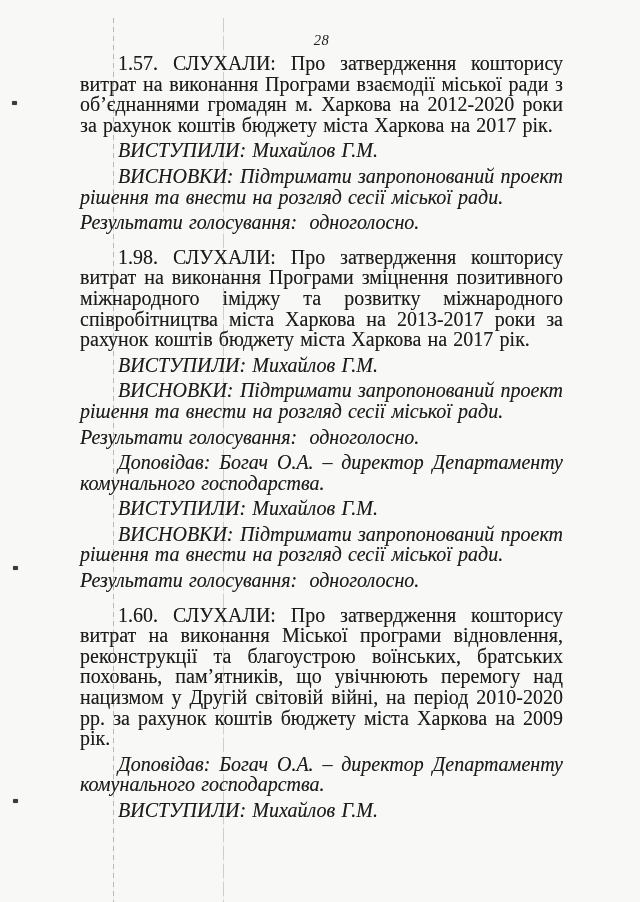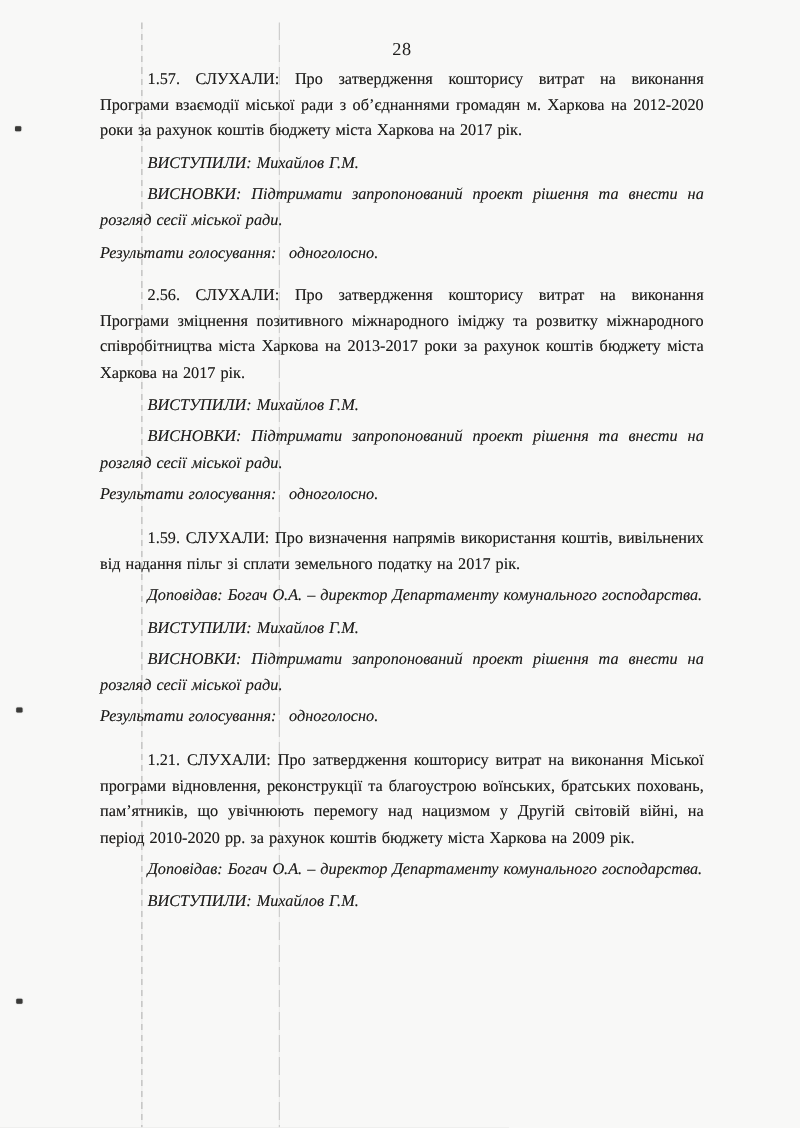--- a/index.html
+++ b/index.html
@@ -22,24 +22,25 @@
     left: 80px;
     top: 30px;
     width: 483px;
   }
   .pageno {
     text-align: center;
     font-size: 14.6px;
     line-height: 20px;
     margin-bottom: 3px;
     letter-spacing: 0.5px;
+    font-style: italic;
   }
   p.para {
     margin: 0;
-    font-size: 13px;
+    font-size: 20px;
     line-height: 20.6px;
     text-align: justify;
     text-align-last: left;
     word-spacing: 0.06em;
     text-shadow: 0 0 0.4px rgba(25,25,25,0.45);
   }
   p.indent { text-indent: 38px; }
   p.gap { margin-top: 5px; font-style: italic; }
   p.secgap { margin-top: 14px; }
   p.italic { font-style: italic; }
@@ -96,34 +97,33 @@
     <div class="pageno">28</div>
 
     <section>
       <p class="para indent"><span>1.57.</span> <span>СЛУХАЛИ:</span> <span>Про затвердження кошторису витрат на виконання Програми взаємодії міської ради з об’єднаннями громадян м. Харкова на 2012-2020 роки за рахунок коштів бюджету міста Харкова на 2017 рік.</span></p>
       <p class="para indent gap"><span>ВИСТУПИЛИ:</span> <span>Михайлов Г.М.</span></p>
       <p class="para indent gap"><span>ВИСНОВКИ:</span> <span>Підтримати запропонований проект рішення та внести на розгляд сесії міської ради.</span></p>
       <p class="para gap italic"><span>Результати голосування:</span> <span class="results-value">одноголосно.</span></p>
     </section>
 
     <section>
-      <p class="para indent secgap"><span>2.56.</span> <span>СЛУХАЛИ:</span> <span>Про затвердження кошторису витрат на виконання Програми зміцнення позитивного міжнародного іміджу та розвитку міжнародного співробітництва міста Харкова на 2013-2017 роки за рахунок коштів бюджету міста Харкова на 2017 рік.</span></p>
+      <p class="para indent secgap"><span>1.98.</span> <span>СЛУХАЛИ:</span> <span>Про затвердження кошторису витрат на виконання Програми зміцнення позитивного міжнародного іміджу та розвитку міжнародного співробітництва міста Харкова на 2013-2017 роки за рахунок коштів бюджету міста Харкова на 2017 рік.</span></p>
       <p class="para indent gap"><span>ВИСТУПИЛИ:</span> <span>Михайлов Г.М.</span></p>
       <p class="para indent gap"><span>ВИСНОВКИ:</span> <span>Підтримати запропонований проект рішення та внести на розгляд сесії міської ради.</span></p>
       <p class="para gap italic"><span>Результати голосування:</span> <span class="results-value">одноголосно.</span></p>
     </section>
 
     <section>
-      <p class="para indent secgap"><span>1.59.</span> <span>СЛУХАЛИ:</span> <span>Про визначення напрямів використання коштів, вивільнених від надання пільг зі сплати земельного податку на 2017 рік.</span></p>
       <p class="para indent gap italic"><span>Доповідав:</span> <span>Богач О.А. – директор Департаменту комунального господарства.</span></p>
       <p class="para indent gap"><span>ВИСТУПИЛИ:</span> <span>Михайлов Г.М.</span></p>
       <p class="para indent gap"><span>ВИСНОВКИ:</span> <span>Підтримати запропонований проект рішення та внести на розгляд сесії міської ради.</span></p>
       <p class="para gap italic"><span>Результати голосування:</span> <span class="results-value">одноголосно.</span></p>
     </section>
 
     <section>
-      <p class="para indent secgap"><span>1.21.</span> <span>СЛУХАЛИ:</span> <span>Про затвердження кошторису витрат на виконання Міської програми відновлення, реконструкції та благоустрою воїнських, братських поховань, пам’ятників, що увічнюють перемогу над нацизмом у Другій світовій війні, на період 2010-2020 рр. за рахунок коштів бюджету міста Харкова на 2009 рік.</span></p>
+      <p class="para indent secgap"><span>1.60.</span> <span>СЛУХАЛИ:</span> <span>Про затвердження кошторису витрат на виконання Міської програми відновлення, реконструкції та благоустрою воїнських, братських поховань, пам’ятників, що увічнюють перемогу над нацизмом у Другій світовій війні, на період 2010-2020 рр. за рахунок коштів бюджету міста Харкова на 2009 рік.</span></p>
       <p class="para indent gap italic"><span>Доповідав:</span> <span>Богач О.А. – директор Департаменту комунального господарства.</span></p>
       <p class="para indent gap"><span>ВИСТУПИЛИ:</span> <span>Михайлов Г.М.</span></p>
     </section>
 
   </div>
 </div>
 
 </body></html>

